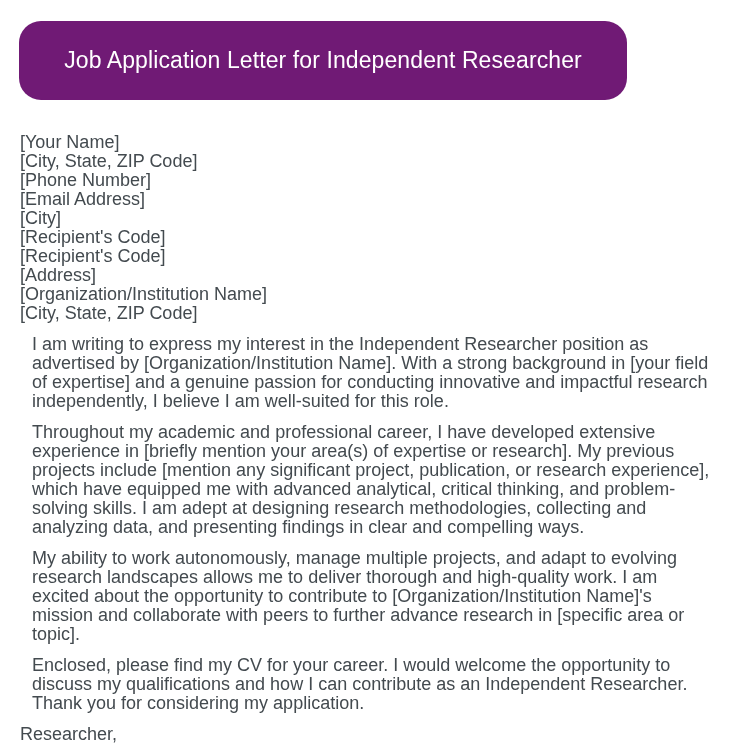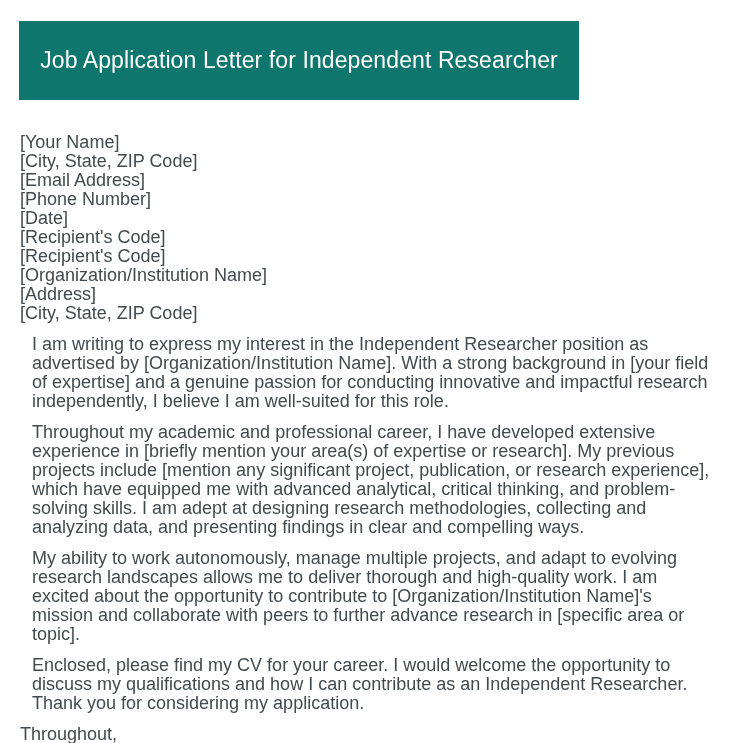--- a/index.html
+++ b/index.html
@@ -21,27 +21,28 @@
     height: 743px;
     background: #ffffff;
     box-sizing: border-box;
   }
 
   
   #letter-header {
     position: absolute;
     left: 19px;
     top: 21px;
-    width: 560px;
+    width: 608px;
     height: 79px;
-    background: #0f766e;
+    background: #701a75;
     display: flex;
     align-items: center;
     justify-content: center;
     box-sizing: border-box;
+    border-radius: 22px;
   }
 
   #letter-title {
     color: #ffffff;
     font-family: "Liberation Sans", sans-serif;
     font-size: 23px;
     font-weight: 400;
     line-height: 1.2;
     letter-spacing: 0.1px;
     text-align: center;
@@ -79,36 +80,36 @@
 
   <div id="letter-header">
     <div id="letter-title">Job Application Letter for Independent Researcher</div>
   </div>
 
   <div id="letter-body">
 
     <div>
       <div class="letter-line">[Your Name]</div>
       <div class="letter-line">[City, State, ZIP Code]</div>
+      <div class="letter-line">[Phone Number]</div>
       <div class="letter-line">[Email Address]</div>
-      <div class="letter-line">[Phone Number]</div>
-      <div class="letter-line">[Date]</div>
+      <div class="letter-line">[City]</div>
     </div>
 
     <div>
       <div class="letter-line">[Recipient's Code]</div>
       <div class="letter-line">[Recipient's Code]</div>
+      <div class="letter-line">[Address]</div>
       <div class="letter-line">[Organization/Institution Name]</div>
-      <div class="letter-line">[Address]</div>
       <div class="letter-line">[City, State, ZIP Code]</div>
     </div>
 
 
     <p class="letter-para">I am writing to express my interest in the Independent Researcher position as advertised by [Organization/Institution Name]. With a strong background in [your field of expertise] and a genuine passion for conducting innovative and impactful research independently, I believe I am well-suited for this role.</p>
     <p class="letter-para">Throughout my academic and professional career, I have developed extensive experience in [briefly mention your area(s) of expertise or research]. My previous projects include [mention any significant project, publication, or research experience], which have equipped me with advanced analytical, critical thinking, and problem-solving skills. I am adept at designing research methodologies, collecting and analyzing data, and presenting findings in clear and compelling ways.</p>
     <p class="letter-para">My ability to work autonomously, manage multiple projects, and adapt to evolving research landscapes allows me to deliver thorough and high-quality work. I am excited about the opportunity to contribute to [Organization/Institution Name]'s mission and collaborate with peers to further advance research in [specific area or topic].</p>
     <p class="letter-para">Enclosed, please find my CV for your career. I would welcome the opportunity to discuss my qualifications and how I can contribute as an Independent Researcher. Thank you for considering my application.</p>
 
-    <div class="letter-line">Throughout,</div>
+    <div class="letter-line">Researcher,</div>
     <div class="letter-line">[Your Name]</div>
 
   </div>
 </div>
 
 </body></html>

